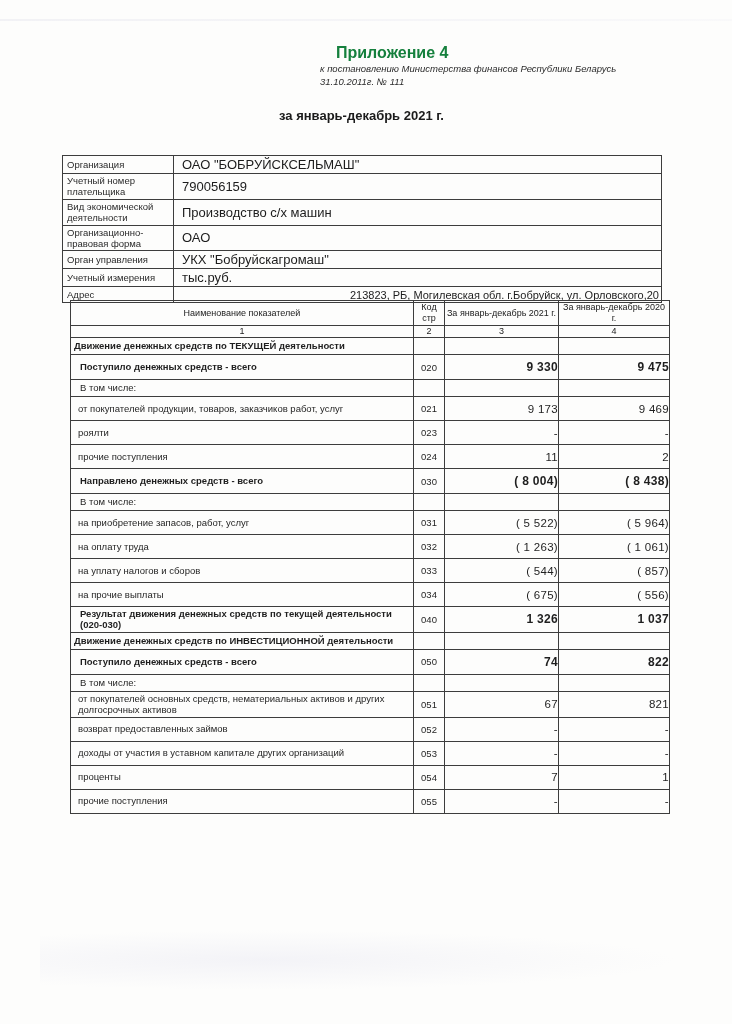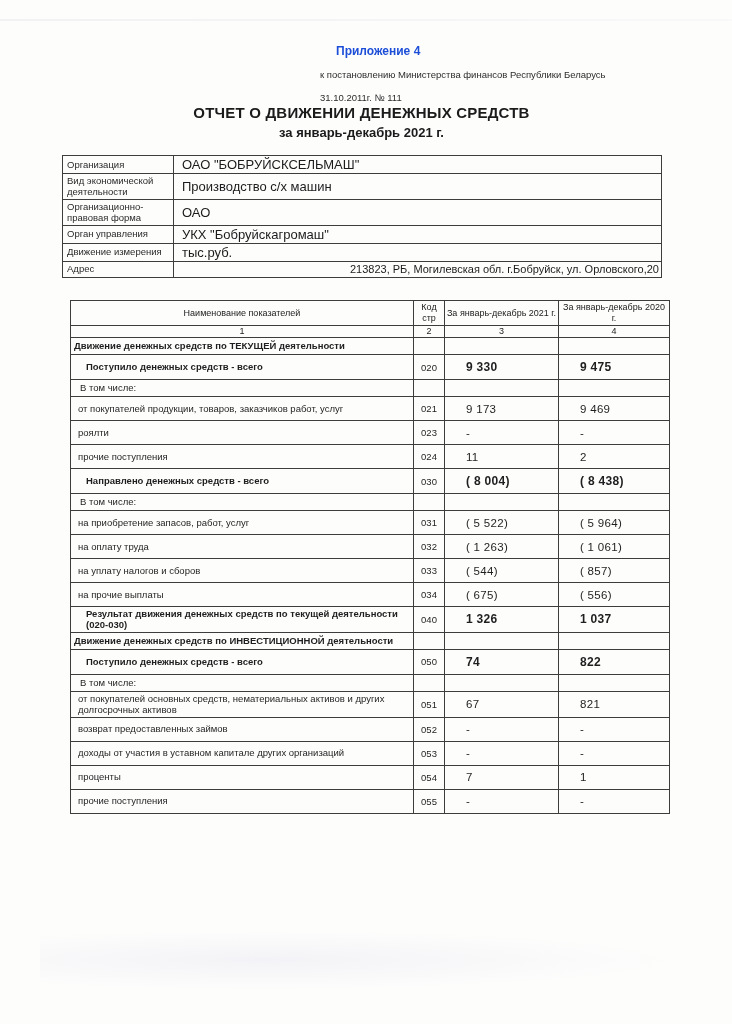--- a/index.html
+++ b/index.html
@@ -15,22 +15,22 @@
     position:absolute; left:0; top:19px; width:732px; height:2px;
     background:linear-gradient(90deg,#ededf2 0%,#f2f2f6 60%,#f7f7f9 100%);
     opacity:.7;
   }
   .scan-smudge {
     position:absolute; left:40px; top:930px; width:640px; height:60px;
     background:radial-gradient(ellipse at 35% 50%, rgba(225,225,238,.35), rgba(255,255,255,0) 70%);
   }
   
   .appendix { position:absolute; left:320px; top:44px; width:380px; }
-  .appendix .line1 { font-weight:bold; font-size:12px; color:#1d4ed8;padding-left:16px; }
-  .appendix .line2, .appendix .line3 { font-size:9.5px; color:#2c2c2c; margin-top:12px; line-height:1.15; }
+  .appendix .line1 { font-weight:bold; font-size:16px; color:#15803d;padding-left:16px; }
+  .appendix .line2, .appendix .line3 { font-size:9.5px; color:#2c2c2c; margin-top:2px; line-height:1.15;font-style:italic; }
   
   .title-block { position:absolute; left:62px; top:104px; width:599px; text-align:center; }
   .title-main { font-size:15px; font-weight:bold; color:#1b1b1b; letter-spacing:.2px; }
   .title-sub { font-size:13px; font-weight:bold; color:#1b1b1b; margin-top:4px; }
   
   table { border-collapse:collapse; table-layout:fixed; width:599px; }
   td, th { border:1px solid #3d3d3d; vertical-align:middle; overflow:hidden; }
   
   .info-table { position:absolute; left:62px; top:155px; }
   .info-table td.ilabel {
@@ -46,71 +46,74 @@
   .report-table thead th {
     font-weight:normal; font-size:9px; color:#222; text-align:center;
     line-height:1.2; padding:1px;
   }
   .report-table thead tr.head-row { height:25px; }
   .report-table thead tr.num-row { height:12px; }
   .report-table thead tr.num-row th { font-size:9px; padding:0; }
   .report-table td { font-size:9.5px; color:#1f1f1f; }
   .report-table td.name-cell { text-align:left; padding:1px 3px 1px 7px; line-height:1.2; }
   .report-table td.code-cell { text-align:center; font-size:9.5px; }
-  .report-table td.val-cell { text-align:left; font-size:11.5px; letter-spacing:.3px;padding-left:21px; }
+  .report-table td.val-cell { text-align:right; font-size:11.5px; letter-spacing:.3px;padding-left:21px; }
   tr.r-section { height:17px; }
   tr.r-section td.name-cell { font-weight:bold; padding-left:3px; }
   tr.r-subheader { height:17px; }
   tr.r-subheader td.name-cell { padding-left:9px; }
   tr.r-total { height:25px; }
-  tr.r-total td.name-cell { font-weight:bold; padding-left:15px; }
+  tr.r-total td.name-cell { font-weight:bold; padding-left:9px; }
   tr.r-total td.val-cell { font-weight:bold; font-size:12px; }
   tr.r-detail { height:24px; }
 </style>
 </head>
 <body>
 
 <div class="scan-edge-top"></div>
 <div class="scan-smudge"></div>
 
 <div class="appendix">
   <div class="line1">Приложение 4</div>
   <div class="line2">к постановлению Министерства финансов Республики Беларусь</div>
   <div class="line3">31.10.2011г. № 111</div>
 </div>
 
 <div class="title-block">
-  <div class="title-main">ОТЧЕТ О ДВИЖЕНИИ ДЕНЕЖНЫХ СРЕДСТВ</div>
   <div class="title-sub">за январь-декабрь  2021 г.</div>
 </div>
 
 <table class="info-table">
   <colgroup>
       <col style="width:111px">
       <col style="width:488px">
     </colgroup>
   <tbody>
       <tr class="h17">
         <td class="ilabel">Организация</td>
         <td class="ivalue">ОАО "БОБРУЙСКСЕЛЬМАШ"</td>
       </tr>
+      <tr class="h23">
+        <td class="ilabel">Учетный номер плательщика</td>
+        <td class="ivalue">790056159</td>
+      </tr>
       <tr class="h24">
         <td class="ilabel">Вид экономической деятельности</td>
         <td class="ivalue">Производство с/х машин</td>
       </tr>
       <tr class="h23">
         <td class="ilabel">Организационно-правовая форма</td>
         <td class="ivalue">ОАО</td>
       </tr>
       <tr class="h18">
         <td class="ilabel">Орган управления</td>
         <td class="ivalue">УКХ "Бобруйскагромаш"</td>
       </tr>
       <tr class="h17">
-        <td class="ilabel">Движение измерения</td>
+        <td class="ilabel">Учетный измерения</td>
         <td class="ivalue">тыс.руб.</td>
       </tr>
       <tr class="h16">
         <td class="ilabel">Адрес</td>
         <td class="ivalue">213823, РБ, Могилевская обл. г.Бобруйск, ул. Орловского,20</td>
       </tr>
     </tbody>
 </table>
 
 <table class="report-table">

